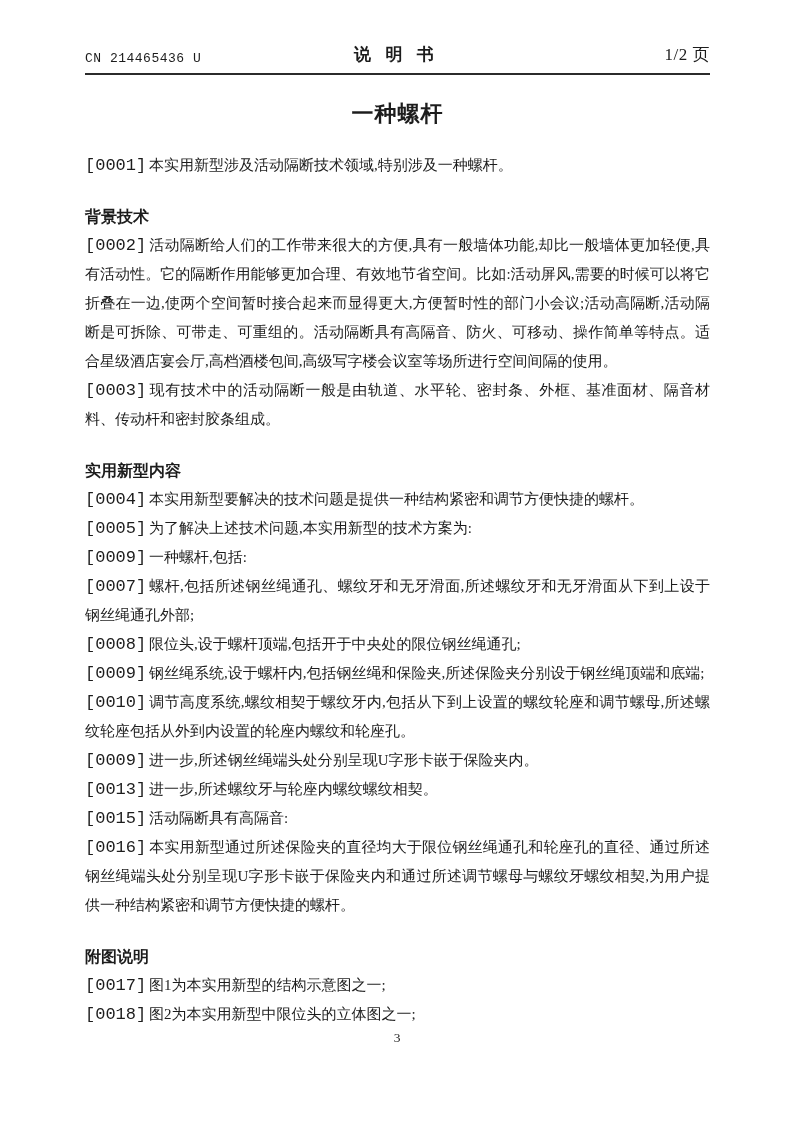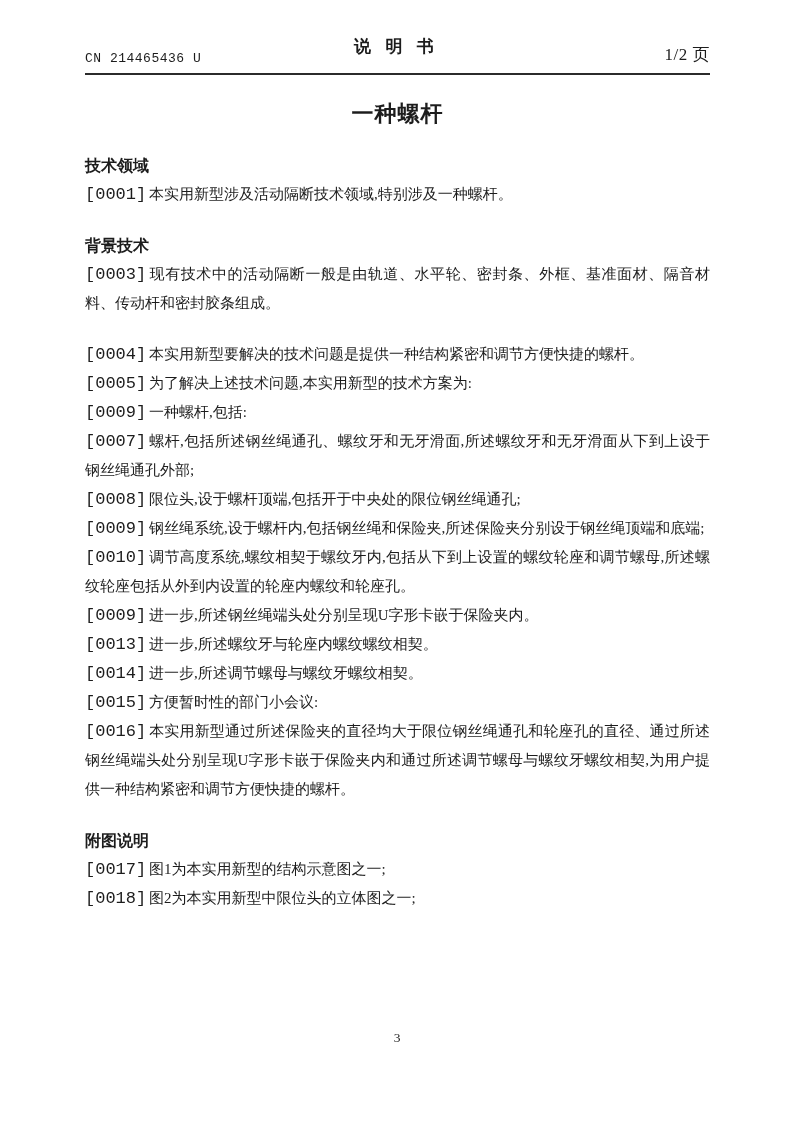--- a/index.html
+++ b/index.html
@@ -29,21 +29,21 @@
   .doc-type {
     position: absolute;
     left: 50%;
     transform: translateX(-50%);
     font-family: "Liberation Sans", sans-serif;
     font-size: 17px;
     font-weight: bold;
     letter-spacing: 0.85em;
     text-indent: 0.425em;
     white-space: nowrap;
-    bottom: 8px;
+    bottom: 0;
   }
   .page-indicator { font-size: 17px; }
   .header-rule { height: 2px; background: #2b2b2b; margin-top: 7px; }
 
   .title {
     text-align: center;
     font-family: "Liberation Sans", sans-serif;
     font-size: 22px;
     font-weight: bold;
     margin-top: 24px;
@@ -89,56 +89,56 @@
       <span class="doc-number">CN 214465436 U</span>
       <span class="doc-type">说明书</span>
       <span class="page-indicator">1/2 页</span>
     </div>
     <div class="header-rule"></div>
 
     <h1 class="title">一种螺杆</h1>
 
     <div id="sections">
   <section class="section">
-    <h2 class="sec-heading">技术领域</h2>
 
   <p class="para"><span class="pnum">[0001]</span><span class="ptext">本实用新型涉及活动隔断技术领域,特别涉及一种螺杆。</span></p>
 </section>
 
   <section class="section">
     <h2 class="sec-heading">背景技术</h2>
 
+  <p class="para"><span class="pnum">[0002]</span><span class="ptext">活动隔断给人们的工作带来很大的方便,具有一般墙体功能,却比一般墙体更加轻便,具有活动性。它的隔断作用能够更加合理、有效地节省空间。比如:活动屏风,需要的时候可以将它折叠在一边,使两个空间暂时接合起来而显得更大,方便暂时性的部门小会议;活动高隔断,活动隔断是可拆除、可带走、可重组的。活动隔断具有高隔音、防火、可移动、操作简单等特点。适合星级酒店宴会厅,高档酒楼包间,高级写字楼会议室等场所进行空间间隔的使用。</span></p>
 
   <p class="para"><span class="pnum">[0003]</span><span class="ptext">现有技术中的活动隔断一般是由轨道、水平轮、密封条、外框、基准面材、隔音材料、传动杆和密封胶条组成。</span></p>
 </section>
 
   <section class="section">
+    <h2 class="sec-heading">实用新型内容</h2>
 
   <p class="para"><span class="pnum">[0004]</span><span class="ptext">本实用新型要解决的技术问题是提供一种结构紧密和调节方便快捷的螺杆。</span></p>
 
   <p class="para"><span class="pnum">[0005]</span><span class="ptext">为了解决上述技术问题,本实用新型的技术方案为:</span></p>
 
   <p class="para"><span class="pnum">[0009]</span><span class="ptext">一种螺杆,包括:</span></p>
 
   <p class="para"><span class="pnum">[0007]</span><span class="ptext">螺杆,包括所述钢丝绳通孔、螺纹牙和无牙滑面,所述螺纹牙和无牙滑面从下到上设于钢丝绳通孔外部;</span></p>
 
   <p class="para"><span class="pnum">[0008]</span><span class="ptext">限位头,设于螺杆顶端,包括开于中央处的限位钢丝绳通孔;</span></p>
 
   <p class="para"><span class="pnum">[0009]</span><span class="ptext">钢丝绳系统,设于螺杆内,包括钢丝绳和保险夹,所述保险夹分别设于钢丝绳顶端和底端;</span></p>
 
   <p class="para"><span class="pnum">[0010]</span><span class="ptext">调节高度系统,螺纹相契于螺纹牙内,包括从下到上设置的螺纹轮座和调节螺母,所述螺纹轮座包括从外到内设置的轮座内螺纹和轮座孔。</span></p>
 
   <p class="para"><span class="pnum">[0009]</span><span class="ptext">进一步,所述钢丝绳端头处分别呈现U字形卡嵌于保险夹内。</span></p>
 
 
   <p class="para"><span class="pnum">[0013]</span><span class="ptext">进一步,所述螺纹牙与轮座内螺纹螺纹相契。</span></p>
 
-  <p class="para"><span class="pnum">[0014]</span><span class="ptext">进一步,所述调节螺母与螺纹牙螺纹相契。</span></p>
 
-  <p class="para"><span class="pnum">[0015]</span><span class="ptext">方便暂时性的部门小会议:</span></p>
+  <p class="para"><span class="pnum">[0015]</span><span class="ptext">活动隔断具有高隔音:</span></p>
 
   <p class="para"><span class="pnum">[0016]</span><span class="ptext">本实用新型通过所述保险夹的直径均大于限位钢丝绳通孔和轮座孔的直径、通过所述钢丝绳端头处分别呈现U字形卡嵌于保险夹内和通过所述调节螺母与螺纹牙螺纹相契,为用户提供一种结构紧密和调节方便快捷的螺杆。</span></p>
 </section>
 
   <section class="section">
     <h2 class="sec-heading">附图说明</h2>
 
   <p class="para"><span class="pnum">[0017]</span><span class="ptext">图1为本实用新型的结构示意图之一;</span></p>
 
   <p class="para"><span class="pnum">[0018]</span><span class="ptext">图2为本实用新型中限位头的立体图之一;</span></p>

